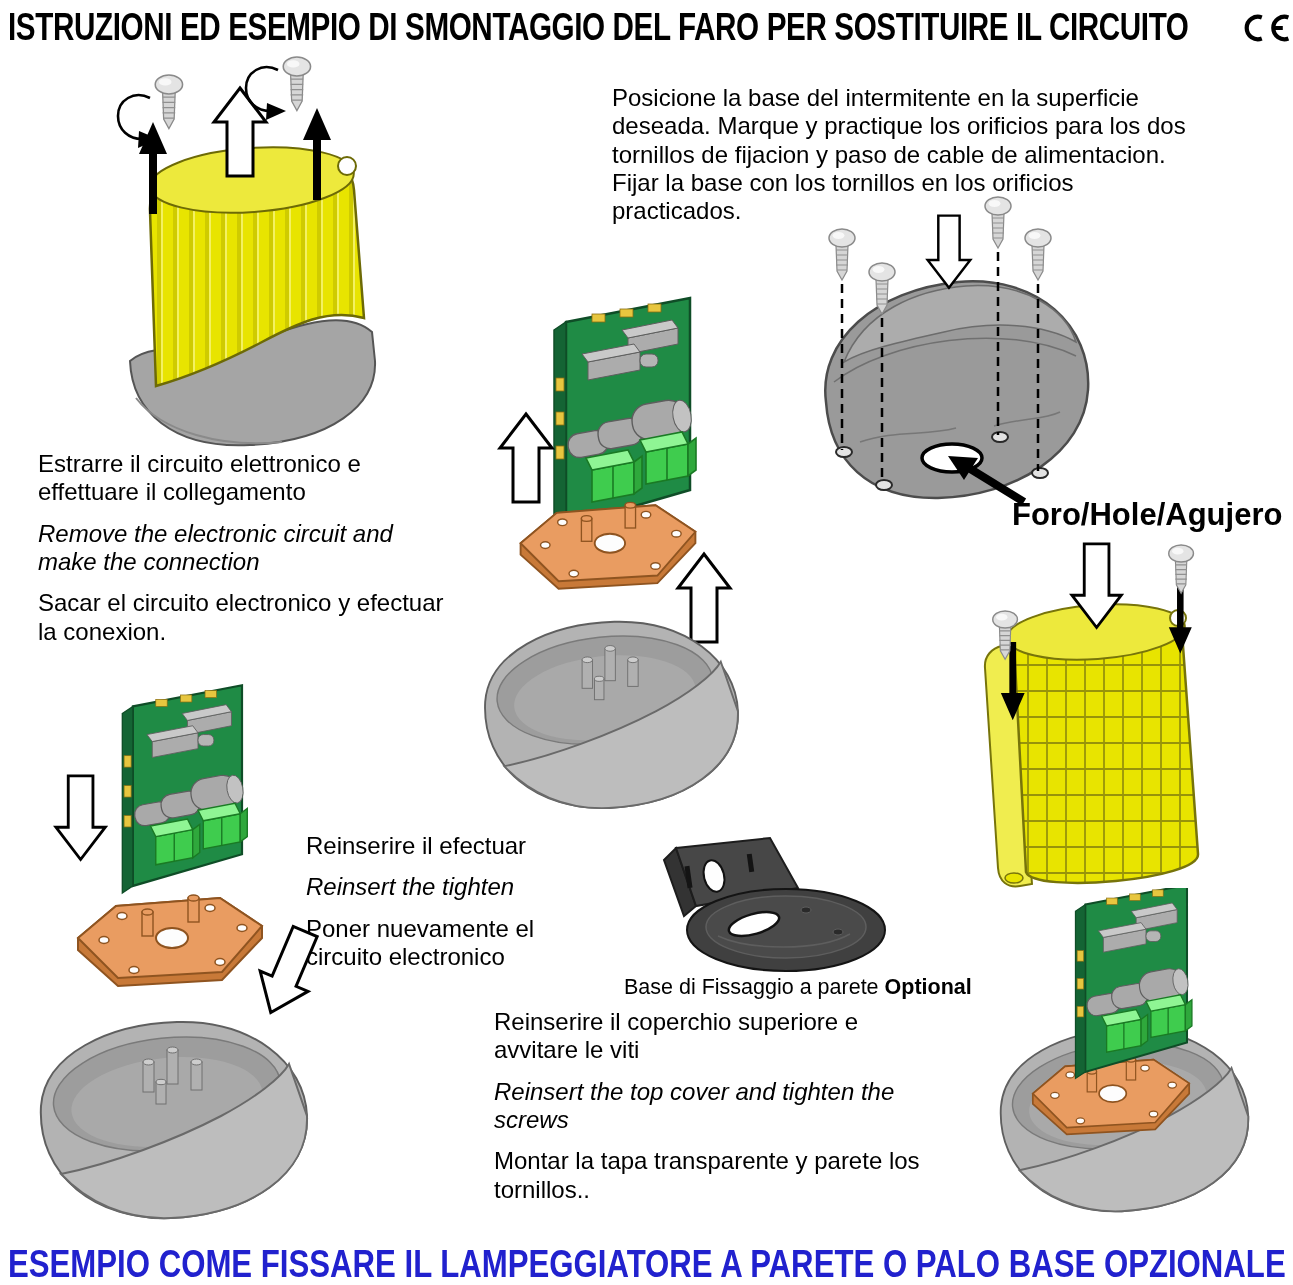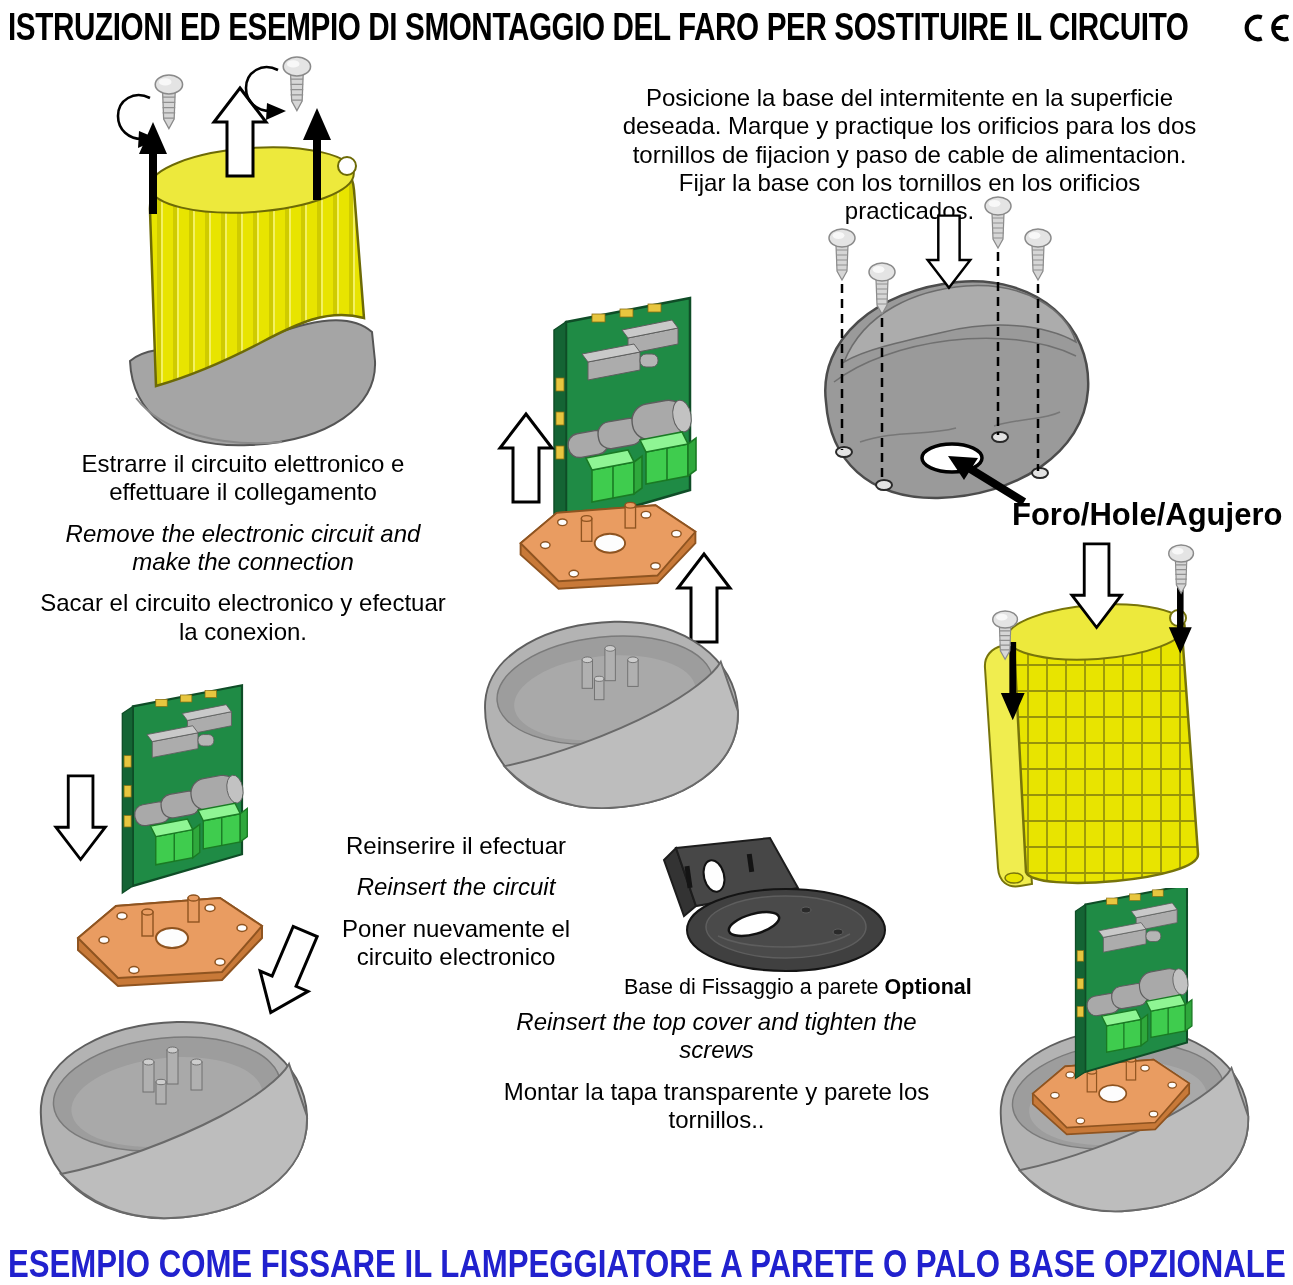--- a/index.html
+++ b/index.html
@@ -1,17 +1,17 @@
 <!DOCTYPE html>
 <html><head>
 <meta charset="utf-8">
 <style>
   html,body{margin:0;padding:0;background:#fff;}
   .page{position:relative;width:1293px;height:1285px;background:#fff;overflow:hidden;
-        font-family:"Liberation Sans", sans-serif;color:#000;text-align:center;}
+        font-family:"Liberation Sans", sans-serif;color:#000;}
   .abs{position:absolute;}
   .condensed{font-weight:bold;white-space:nowrap;transform-origin:0 0;}
   #title{font-size:38px;letter-spacing:-0.5px;transform:scaleX(0.78);}
   #footer{font-size:38px;color:#2121CE;transform:scaleX(0.82);}
   p{margin:0;font-size:24px;line-height:1.18;color:#000;}
   .gap{margin-bottom:13px;}
   .en{font-style:italic;}
   .foro{font-size:31px;font-weight:bold;}
   .wallbase{font-size:21.5px;}
   .wallbase .opt{font-weight:bold;margin-left:6px;}
@@ -231,21 +231,21 @@
     </g>
     <use href="#screw" transform="translate(16,74) scale(0.95)"></use>
     <g transform="translate(196,42) scale(0.82)">
       <use href="#barrow" transform="rotate(180 15 46)"></use>
     </g>
     <use href="#screw" transform="translate(192,8) scale(0.95)"></use>
   </svg>
 
   <div class="abs" style="left:306px;top:832px;width:300px;">
     <p class="it gap">Reinserire il efectuar</p>
-    <p class="en gap">Reinsert the circuit</p>
+    <p class="en gap">Reinsert the tighten</p>
     <p class="es">Poner nuevamente el circuito electronico</p>
   </div>
 
   <svg class="abs" style="left:648px;top:836px;" width="250" height="138" viewBox="0 0 250 138">
     <use href="#bracket"></use>
   </svg>
   <div class="abs wallbase" style="left:624px;top:975px;">
     <span>Base di Fissaggio a parete</span><span class="opt">Optional</span>
   </div>
 
@@ -255,20 +255,21 @@
     </g>
     <use href="#pcb" transform="translate(88,2) scale(0.88)"></use>
     <use href="#plate" transform="translate(48,204)"></use>
     <g transform="translate(238,248)">
       <use href="#warrow" transform="rotate(203 28 46)"></use>
     </g>
     <use href="#baseshell" transform="translate(3,300)"></use>
   </svg>
 
   <div class="abs" style="left:494px;top:1008px;width:445px;">
+    <p class="it gap">Reinserire il coperchio superiore e avvitare le viti</p>
     <p class="en gap">Reinsert the top cover and tighten the screws</p>
     <p class="es">Montar la tapa transparente y parete los tornillos..</p>
   </div>
 
   <svg class="abs" style="left:998px;top:888px;" width="258" height="345" viewBox="0 0 258 345">
     <use href="#baseshell" transform="translate(-12,100) scale(0.93)"></use>
     <use href="#plate" transform="translate(28,158) scale(0.85)"></use>
     <use href="#pcb" transform="translate(66,-8) scale(0.82)"></use>
   </svg>
 

